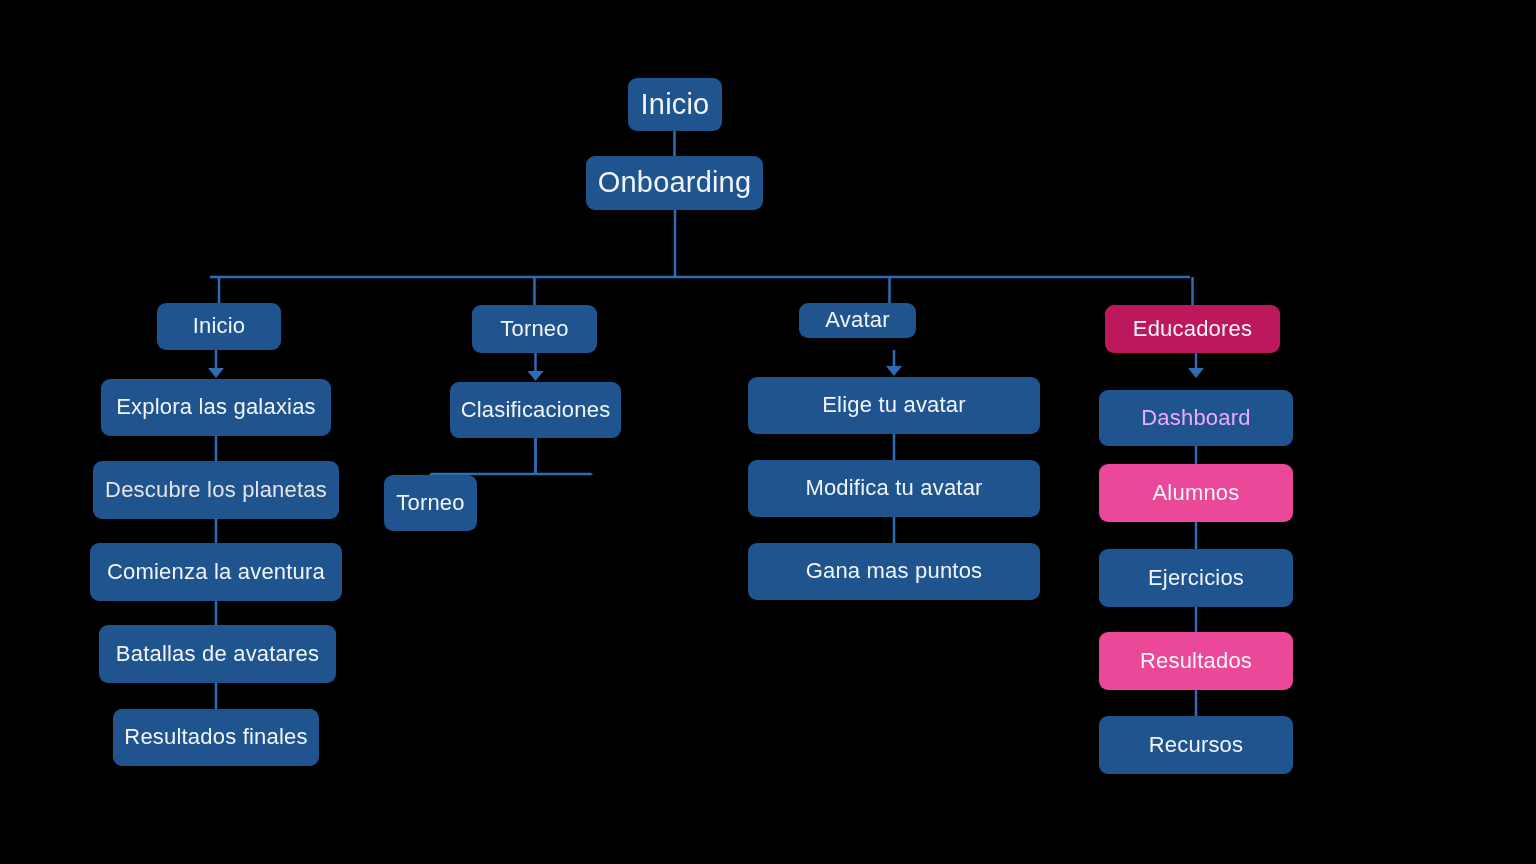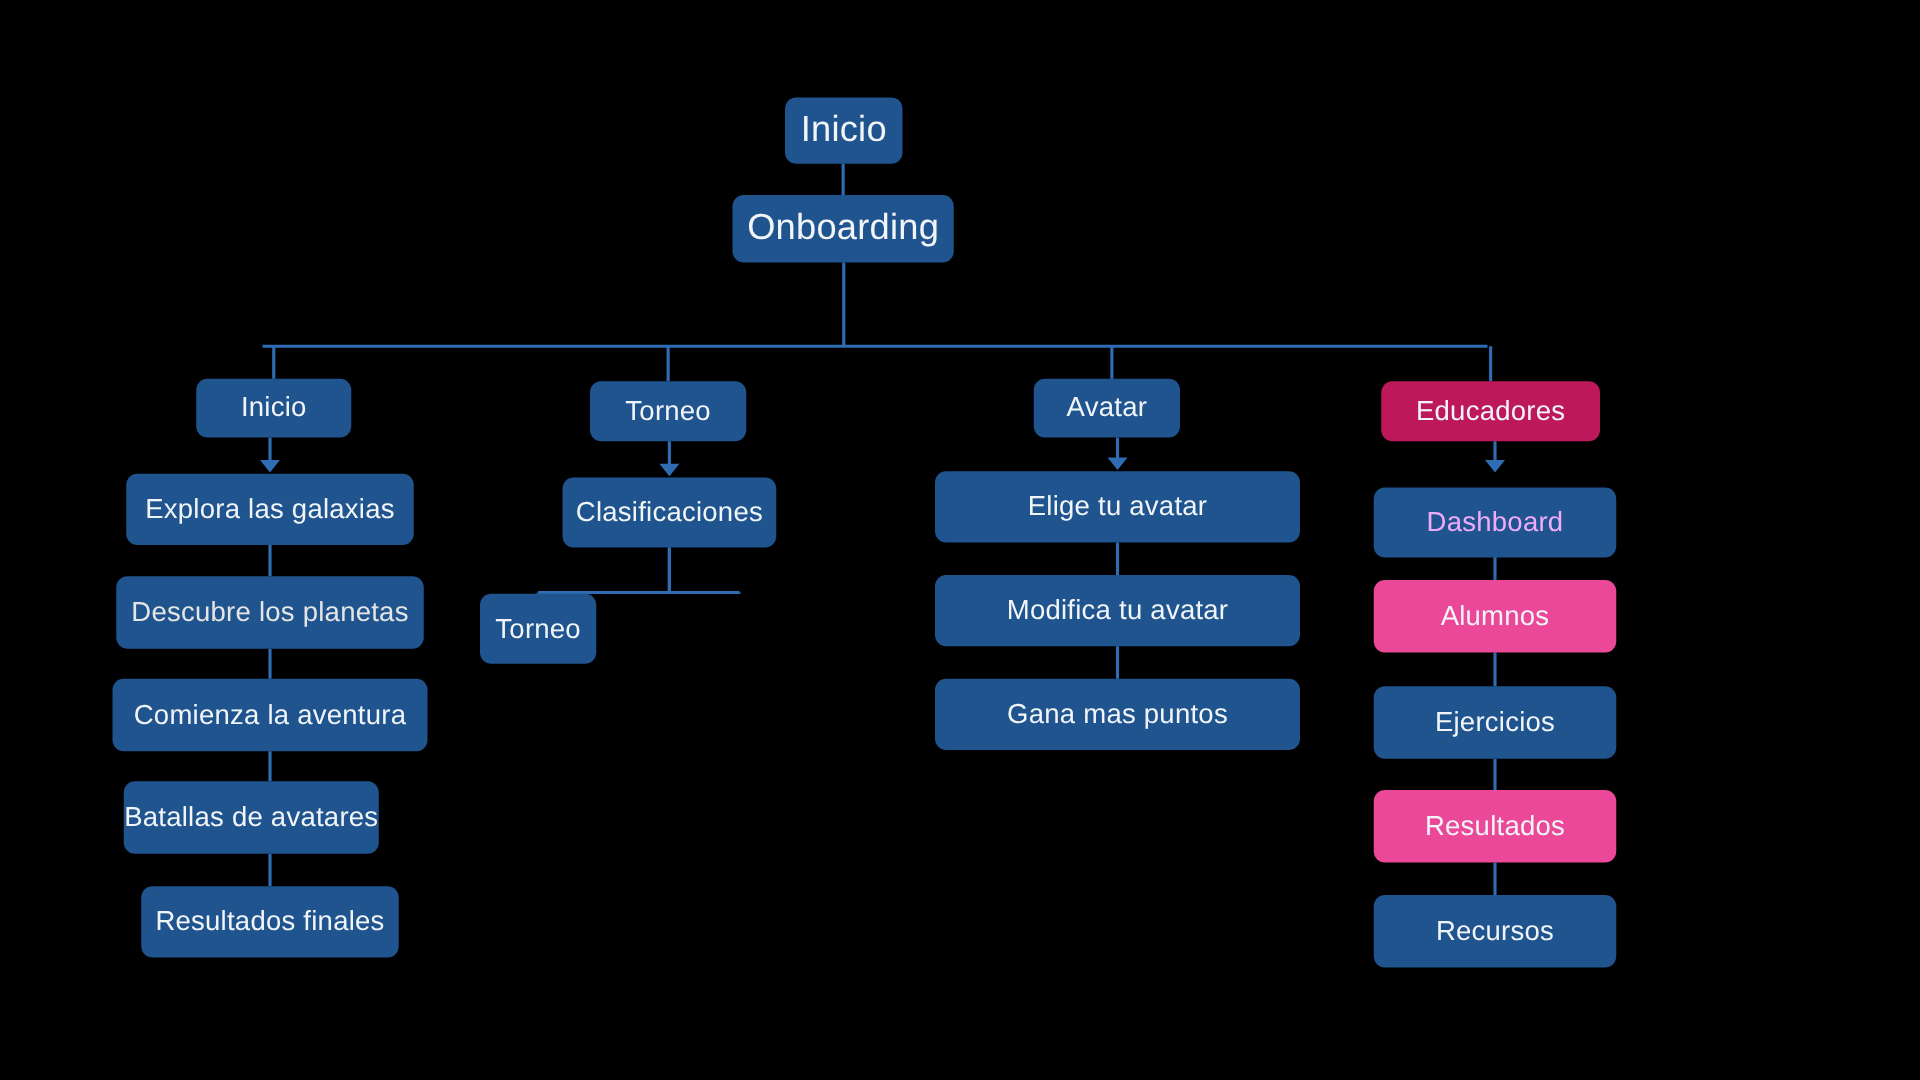--- a/index.html
+++ b/index.html
@@ -92,36 +92,36 @@
     </div>
     <div class="node lvl0" style="left: 586px; top: 156px; width: 177px; height: 54px; background: rgb(31, 84, 143); color: rgb(242, 245, 248);">
       <span>Onboarding</span>
     </div>
     <div class="node lvl1" style="left: 157px; top: 303px; width: 124px; height: 47px; background: rgb(31, 84, 143); color: rgb(242, 245, 248);">
       <span>Inicio</span>
     </div>
     <div class="node lvl1" style="left: 472px; top: 305px; width: 125px; height: 48px; background: rgb(31, 84, 143); color: rgb(242, 245, 248);">
       <span>Torneo</span>
     </div>
-    <div class="node lvl1" style="left: 827px; top: 303px; width: 117px; height: 47px; background: rgb(31, 84, 143); color: rgb(242, 245, 248);">
+    <div class="node lvl1" style="left: 799px; top: 303px; width: 117px; height: 35px; background: rgb(31, 84, 143); color: rgb(242, 245, 248);">
       <span>Avatar</span>
     </div>
     <div class="node lvl1" style="left: 1105px; top: 305px; width: 175px; height: 48px; background: #be185d; color: rgb(242, 245, 248);">
       <span>Educadores</span>
     </div>
     <div class="node lvl2" style="left: 101px; top: 379px; width: 230px; height: 57px; background: rgb(31, 84, 143); color: rgb(242, 245, 248);">
       <span>Explora las galaxias</span>
     </div>
     <div class="node lvl2" style="left: 93px; top: 461px; width: 246px; height: 58px; background: rgb(31, 84, 143); color: #e5e5e5;">
       <span>Descubre los planetas</span>
     </div>
     <div class="node lvl2" style="left: 90px; top: 543px; width: 252px; height: 58px; background: rgb(31, 84, 143); color: rgb(242, 245, 248);">
       <span>Comienza la aventura</span>
     </div>
-    <div class="node lvl2" style="left: 99px; top: 625px; width: 204px; height: 58px; background: rgb(31, 84, 143); color: rgb(242, 245, 248);">
+    <div class="node lvl2" style="left: 99px; top: 625px; width: 237px; height: 58px; background: rgb(31, 84, 143); color: rgb(242, 245, 248);">
       <span>Batallas de avatares</span>
     </div>
     <div class="node lvl2" style="left: 113px; top: 709px; width: 206px; height: 57px; background: rgb(31, 84, 143); color: rgb(242, 245, 248);">
       <span>Resultados finales</span>
     </div>
     <div class="node lvl2" style="left: 450px; top: 382px; width: 171px; height: 56px; background: rgb(31, 84, 143); color: rgb(242, 245, 248);">
       <span>Clasificaciones</span>
     </div>
     <div class="node lvl3" style="left: 384px; top: 475px; width: 93px; height: 56px; background: rgb(31, 84, 143); color: rgb(242, 245, 248);">
       <span>Torneo</span>

